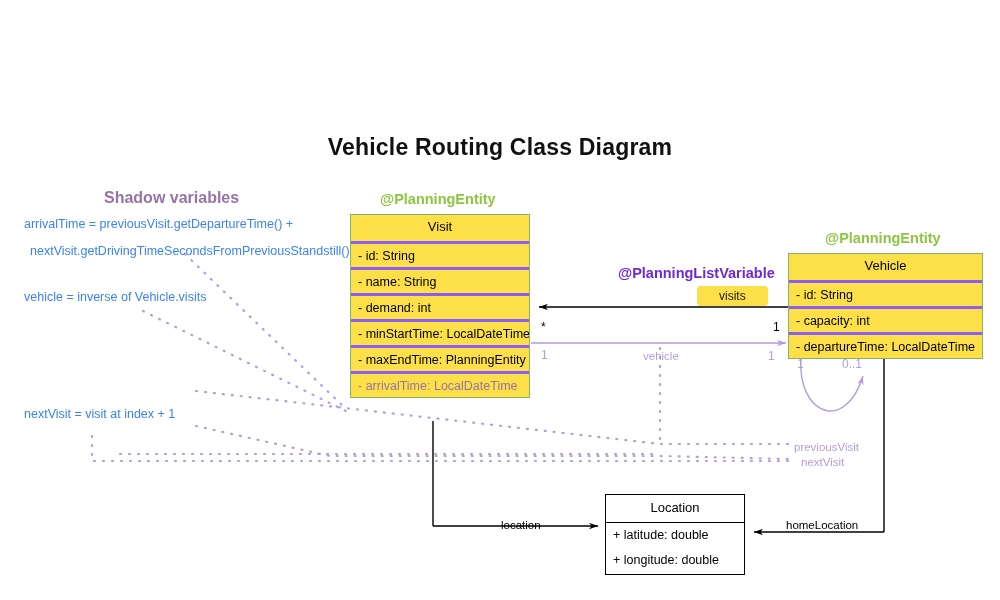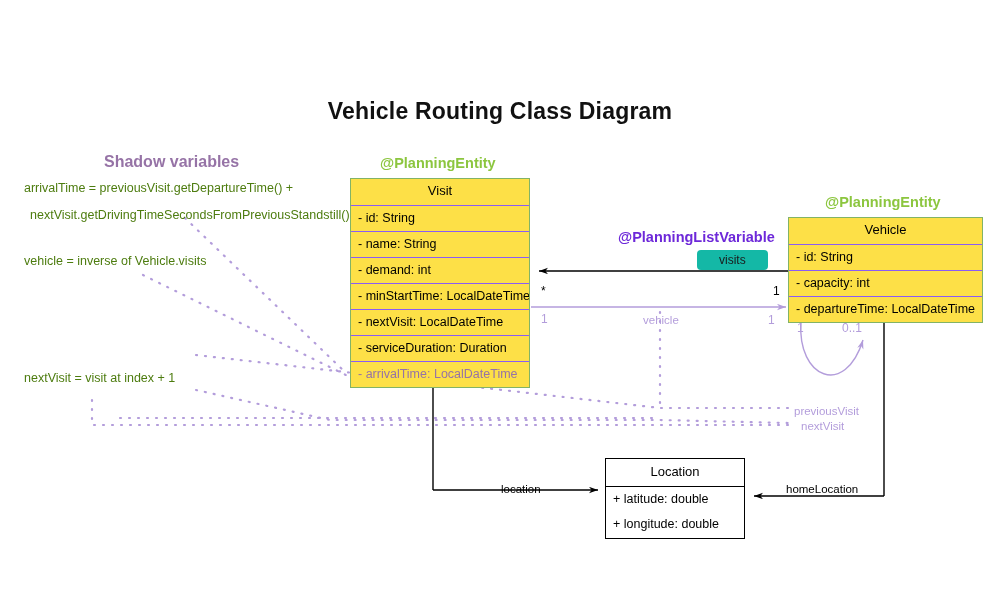--- a/index.html
+++ b/index.html
@@ -12,20 +12,21 @@
     width: 1000px;
     height: 600px;
     position: relative;
     overflow: hidden;
     color: #000;
   }
   #canvas {
     position: relative;
     width: 1000px;
     height: 424px;
+    margin-top: 36px;
   }
   svg.edges {
     position: absolute;
     left: 0; top: 0;
     width: 1000px;
     height: 600px;
     pointer-events: none;
   }
 
   
@@ -47,21 +48,21 @@
     border: 1px solid #82b366;
     background: #fde047;
     box-sizing: border-box;
   }
   .uml-row {
     box-sizing: border-box;
     height: 26px;
     line-height: 24px;
     font-size: 12.5px;
     padding: 0 7px;
-    border-top: 1px solid #8b5cf6;
+    border-top: 3px solid #8b5cf6;
     white-space: nowrap;
     overflow: hidden;
   }
   .uml-row.header {
     border-top: none;
     text-align: center;
     font-size: 13px;
   }
   .uml-row.shadow {
     color: #9673a6;
@@ -94,40 +95,40 @@
     position: absolute;
     font-size: 16px;
     font-weight: bold;
     color: #9673a6;
     white-space: nowrap;
   }
 
   .shadow-note {
     position: absolute;
     font-size: 12.5px;
-    color: #4d7c0f;
+    color: #3b82f6;
     white-space: nowrap;
   }
 
   
   .edge-label {
     position: absolute;
     font-size: 11.5px;
     white-space: nowrap;
     color: #000000;
   }
   .edge-label.purple { color: #b39ddb; }
   .edge-label.mult {
     font-size: 12px;
   }
   .edge-label.mult.purple { color: #b39ddb; }
 
   .badge-listvar {
     position: absolute;
-    background: #14b8a6;
+    background: #fde047;
     border-radius: 4px;
     font-size: 12px;
     color: #1a1a1a;
     padding: 3px 22px;
     white-space: nowrap;
   }
 </style>
 </head>
 <body>
 
@@ -196,22 +197,21 @@
   <div class="shadow-note" style="left:24px; top:371px;">nextVisit = visit at index + 1</div>
 
   <div class="annotation entity" style="left:380px; top:155px;">@PlanningEntity</div>
 
   <div class="uml-class" style="left:350px; top:178px; width:180px;">
     <div class="uml-row header">Visit</div>
     <div class="uml-row">- id: String</div>
     <div class="uml-row">- name: String</div>
     <div class="uml-row">- demand: int</div>
     <div class="uml-row">- minStartTime: LocalDateTime</div>
-    <div class="uml-row">- nextVisit: LocalDateTime</div>
-    <div class="uml-row">- serviceDuration: Duration</div>
+    <div class="uml-row">- maxEndTime: PlanningEntity</div>
     <div class="uml-row shadow">- arrivalTime: LocalDateTime</div>
   </div>
 
   <div class="annotation entity" style="left:825px; top:194px;">@PlanningEntity</div>
 
   <div class="uml-class" style="left:788px; top:217px; width:195px;">
     <div class="uml-row header">Vehicle</div>
     <div class="uml-row">- id: String</div>
     <div class="uml-row">- capacity: int</div>
     <div class="uml-row">- departureTime: LocalDateTime</div>

